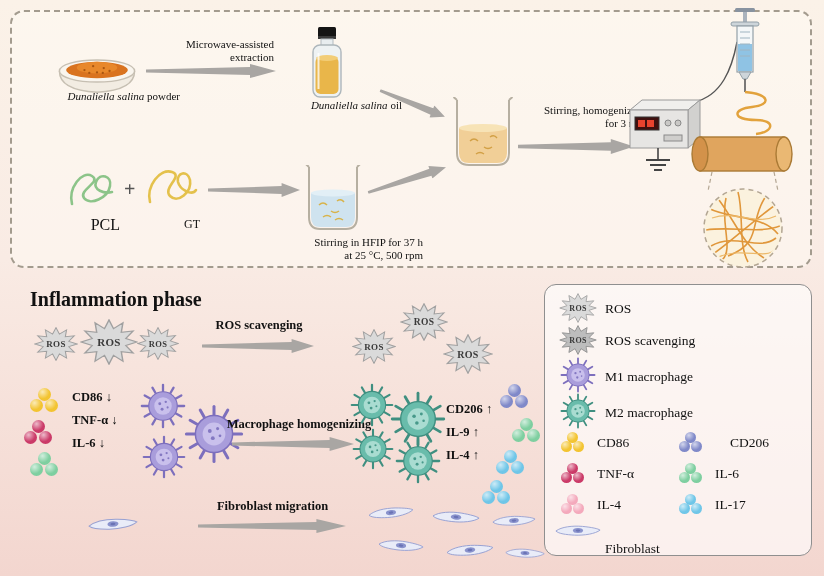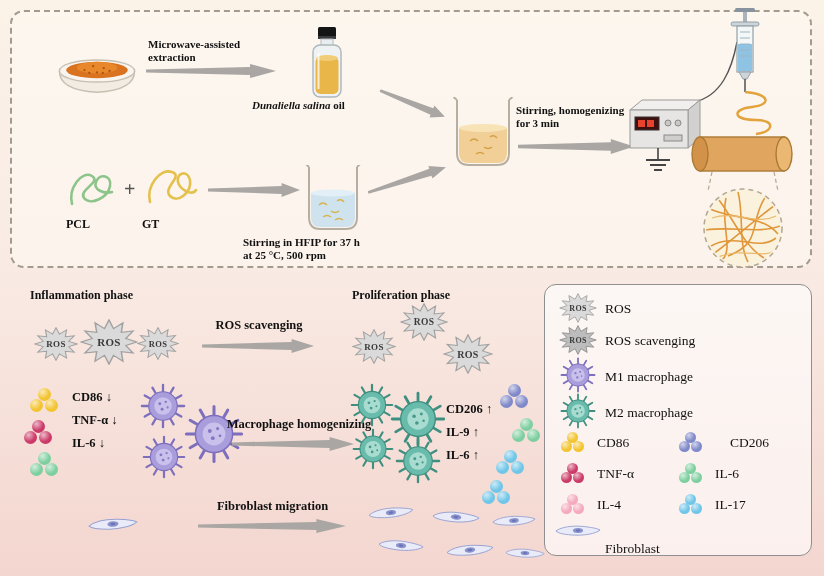--- a/index.html
+++ b/index.html
@@ -3,22 +3,22 @@
 <meta charset="utf-8">
 <style>
   *{margin:0;padding:0;box-sizing:border-box}
   html,body{width:824px;height:576px;background:#fff}
   #canvas{position:relative;width:824px;height:576px;overflow:hidden;
     background:linear-gradient(180deg,#fbf2e8 0%,#f9ebe4 45%,#f3d6cf 100%);
     font-family:"Liberation Serif",serif;color:#111}
   .panel{position:absolute;left:10px;top:10px;width:802px;height:258px;
     border:2px dashed #a39b8e;border-radius:14px;background:rgba(255,252,246,.45)}
   .abs{position:absolute}
-  .lbl{position:absolute;text-align:left;font-weight:bold;font-size:11px;line-height:13px;white-space:nowrap}
-  .title{position:absolute;font-weight:bold;font-size:12px;white-space:nowrap}
+  .lbl{position:absolute;text-align:right;font-weight:normal;font-size:11px;line-height:13px;white-space:nowrap}
+  .title{position:absolute;font-weight:bold;font-size:20px;white-space:nowrap}
   .arrowlbl{position:absolute;text-align:center;font-weight:bold;font-size:12.5px;white-space:nowrap}
   .tarrow{position:absolute}
   .tarrow polygon{fill:#a9a6a3}
   .star{position:absolute;display:flex;align-items:center;justify-content:center}
   .star>svg{position:absolute;inset:0;width:100%;height:100%}
   .star .rostxt{position:relative;font-weight:bold;color:#3a3a3a;letter-spacing:.3px}
   .star-light{fill:#dadada;stroke:#a0a0a0;stroke-width:2.5px}
   .star-dark{fill:#bdbdbd;stroke:#8d8d8d;stroke-width:2.5px}
   .cell{position:absolute}
   .cluster{position:absolute;width:30px;height:28px}
@@ -97,20 +97,23 @@
     <g fill="#a85510">
         <circle cx="32" cy="27" r="1.2"></circle>
         <circle cx="41" cy="23" r="1.2"></circle>
         <circle cx="52" cy="25" r="1.2"></circle>
         <circle cx="58" cy="28" r="1.2"></circle>
         <circle cx="45" cy="29.5" r="1.2"></circle>
         <circle cx="37" cy="30" r="1.2"></circle>
         <circle cx="51" cy="30" r="1.2"></circle>
       </g>
   </svg>
+  <div class="lbl" style="left:20px;top:90px;width:160px">
+    <i>Dunaliella salina</i><span> powder</span>
+  </div>
 
   <div class="lbl" style="left:148px;top:38px;width:126px">
     <div>Microwave-assisted</div>
     <div>extraction</div>
   </div>
   <svg class="tarrow" viewBox="0 0 120 18" preserveAspectRatio="none" style="left:146px;top:64px;width:130px;height:14px">
       <polygon points="0,7 96,4 96,0 120,9 96,18 96,14 0,11"></polygon>
     </svg>
 
   <svg class="abs" viewBox="0 0 36 72" style="left:309px;top:27px;width:36px;height:72px">
@@ -139,21 +142,21 @@
         <path d="M24,57 q4,-3 8,0"></path>
         <path d="M38,40 q4,-3 7,1"></path>
     </g>
     <path d="M5,3 L5,56 Q5,68 17,68 L45,68 Q57,68 57,56 L57,3" fill="none" stroke="#b6afa1" stroke-width="2"></path>
     <path d="M5,3 L1.5,0 M57,3 L60.5,0" stroke="#b6afa1" stroke-width="2"></path>
   </svg>
 
   <svg class="abs" viewBox="0 0 54 50" style="left:66px;top:164px;width:54px;height:50px">
     <path d="M6,40 C2,24 16,6 26,12 C36,18 12,26 18,34 C24,42 42,34 44,22 C46,12 34,8 30,18 C27,26 38,30 46,28" stroke="#8cc489" stroke-width="2.6" fill="none" stroke-linecap="round"></path>
   </svg>
-  <div class="lbl" style="left:66px;top:218px;width:54px;font-size:12px">PCL</div>
+  <div class="lbl" style="left:66px;top:218px;width:54px;font-size:16px">PCL</div>
   <div class="plus" style="left:124px;top:178px">+</div>
   <svg class="abs" viewBox="0 0 58 52" style="left:142px;top:160px;width:58px;height:52px">
     <path d="M8,42 C4,26 18,8 30,12 C42,16 20,28 28,36 C36,44 50,32 48,20 C46,10 34,12 36,22 C38,30 50,36 54,30" stroke="#e4c14c" stroke-width="2.6" fill="none" stroke-linecap="round"></path>
   </svg>
   <div class="lbl" style="left:142px;top:218px;width:58px;font-size:12px">GT</div>
 
   <svg class="tarrow" viewBox="0 0 120 18" preserveAspectRatio="none" style="left:208px;top:183px;width:92px;height:14px">
       <polygon points="0,7 96,4 96,0 120,9 96,18 96,14 0,11"></polygon>
     </svg>
 
@@ -250,21 +253,20 @@
         <path d="M110,190 C104,214 118,242 106,252"></path>
       </g>
       <g stroke="#ecb96a" stroke-width="1.2" fill="none" clip-path="url(#fibclip)">
         <path d="M96,210 C120,202 140,218 160,208"></path>
         <path d="M100,250 C124,238 150,252 158,242"></path>
       </g>
     </g>
   </svg>
 
   <div class="title" style="left:30px;top:288px">Inflammation phase</div>
-  <div class="title" style="left:352px;top:288px">Proliferation phase</div>
 
   <div class="star" style="left:34px;top:327px;width:44px;height:34px">
     <svg viewBox="0 0 100 100" preserveAspectRatio="none">
         <use href="#sym-star" class="star-light"></use>
       </svg>
     <span class="rostxt" style="font-size:9px">ROS</span>
   </div>
   <div class="star" style="left:80px;top:319px;width:58px;height:46px">
     <svg viewBox="0 0 100 100" preserveAspectRatio="none">
         <use href="#sym-star" class="star-light"></use>
@@ -348,21 +350,21 @@
   <svg class="cell" viewBox="0 0 100 100" style="left:352px;top:428px;width:42px;height:42px">
       <use href="#sym-m2"></use>
     </svg>
   <svg class="cell" viewBox="0 0 100 100" style="left:395px;top:438px;width:46px;height:46px">
       <use href="#sym-m2"></use>
     </svg>
 
   <div class="markers" style="left:446px;top:402px">
     <div>CD206 ↑</div>
     <div>IL-9 ↑</div>
-    <div>IL-6 ↑</div>
+    <div>IL-4 ↑</div>
   </div>
 
   <span class="cluster" style="left:500px;top:384px;--c:#8089c9">
       <i></i>
       <i></i>
       <i></i>
     </span>
   <span class="cluster" style="left:512px;top:418px;--c:#7ecfa0">
       <i></i>
       <i></i>

